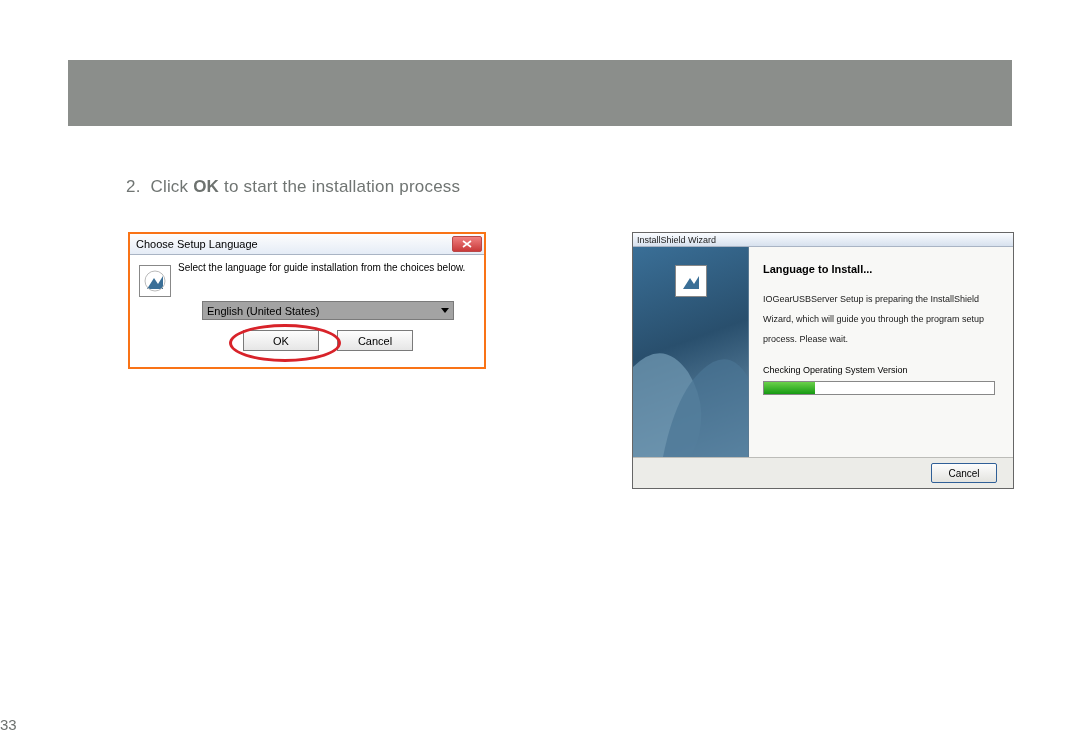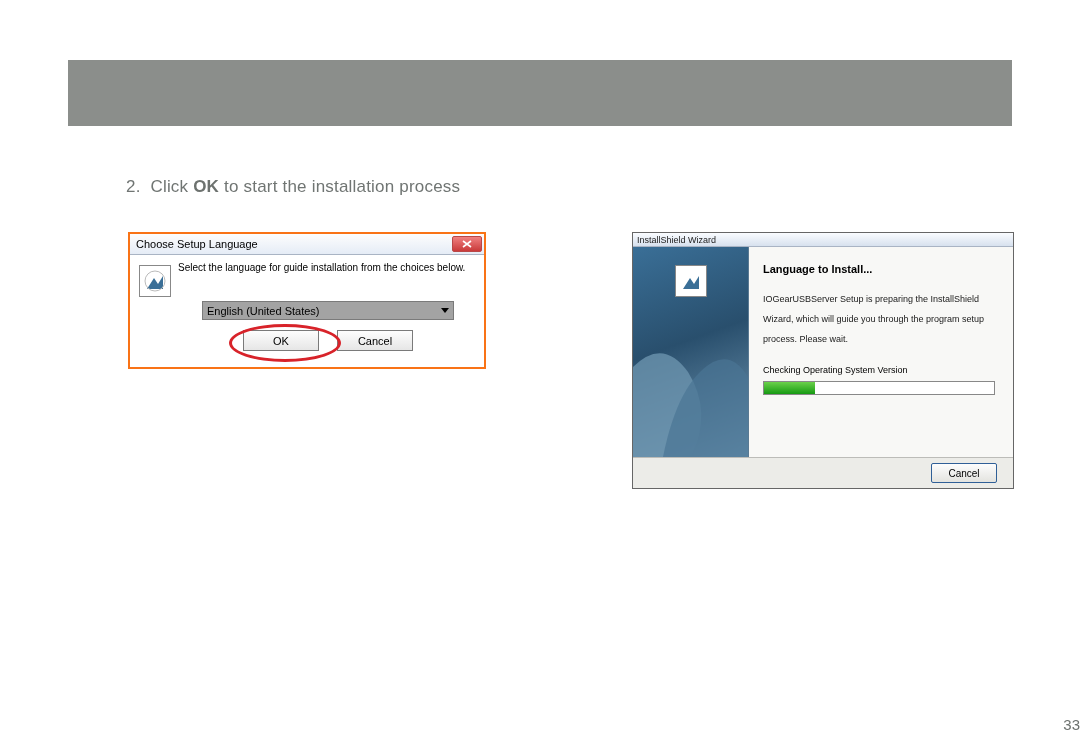--- a/index.html
+++ b/index.html
@@ -1,20 +1,20 @@
 <!DOCTYPE html>
 <html><head>
 <meta charset="utf-8">
 <style>
   html,body{margin:0;padding:0;background:#fff;font-family:Arial,Helvetica,sans-serif;}
   .page{width:1080px;height:752px;position:relative;background:#fff;}
   .hdr-bar{position:absolute;left:68px;top:60px;width:944px;height:66px;background:#8b8e8b;}
   .instruction{position:absolute;left:126px;top:177px;font-size:17px;color:#707573;letter-spacing:.2px;}
   .instruction .bold{font-weight:700;color:#6d726f;}
-  .pagenum{position:absolute;left:0;right:0;top:716px;text-align:right;font-size:15px;color:#6d726f;}
+  .pagenum{position:absolute;left:0;right:0;top:716px;text-align:left;font-size:15px;color:#6d726f;}
 
   
   .dlg1{position:absolute;left:128px;top:232px;width:354px;border:2px solid #f97316;background:#fff;font-family:Tahoma,Arial,sans-serif;font-size:11px;color:#000;}
   .dlg1 .titlebar{height:20px;background:linear-gradient(#fdfdfd,#e5ecf6);border-bottom:1px solid #a9b4c4;display:flex;align-items:center;justify-content:space-between;padding:0 2px 0 6px;}
   .dlg1 .titlebar .ttl{font-size:11px;}
   .dlg1 .closebtn{width:28px;height:14px;border:1px solid #b94747;border-radius:2px;background:linear-gradient(#f08080,#c93a3a);display:flex;align-items:center;justify-content:center;}
   .dlg1 .closebtn svg{display:block;}
   .dlg1 .body{display:flex;padding:6px;}
   .dlg1 .iconcell{width:38px;display:flex;align-items:flex-start;justify-content:center;padding-top:4px;}
   .iconbox{width:30px;height:30px;border:1px solid #888;background:#fff;display:flex;align-items:center;justify-content:center;}

